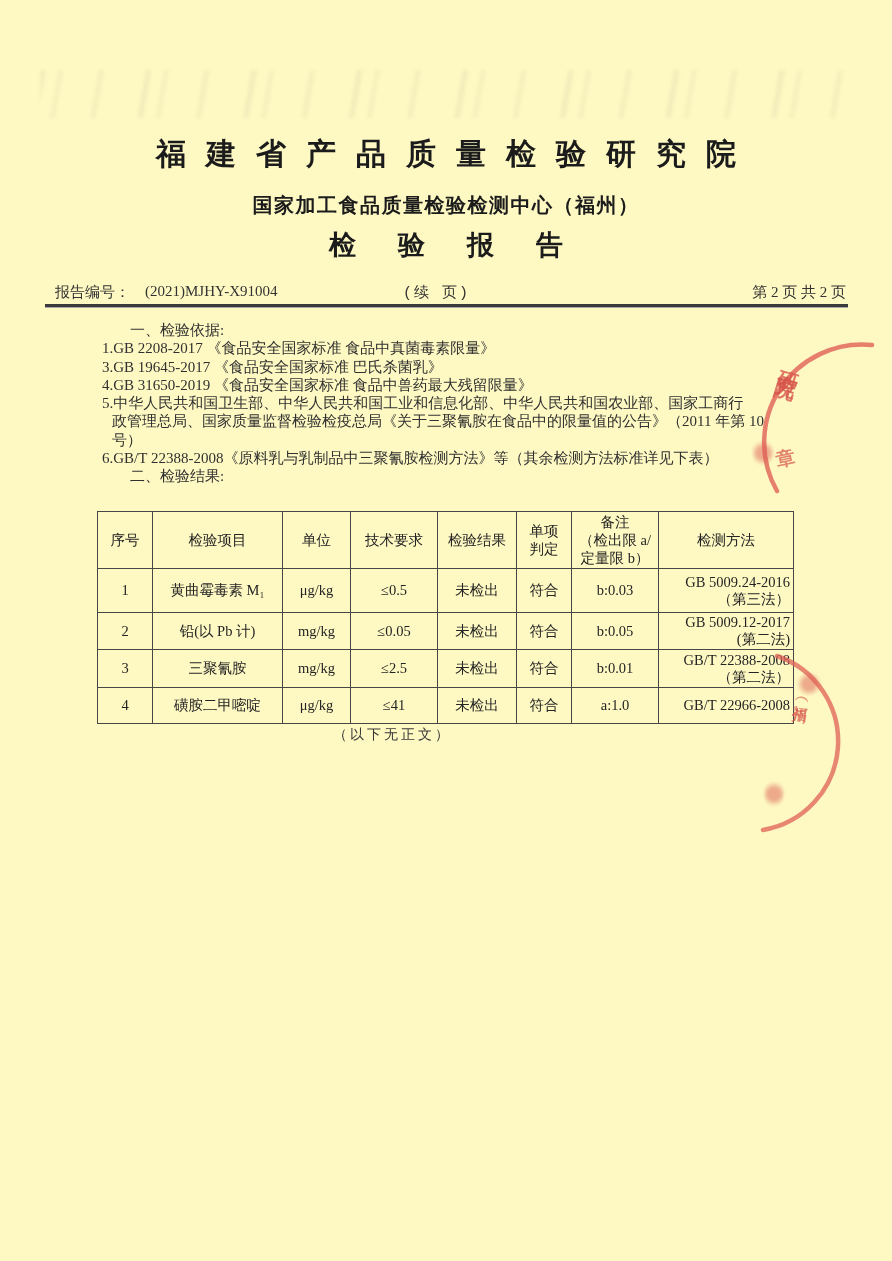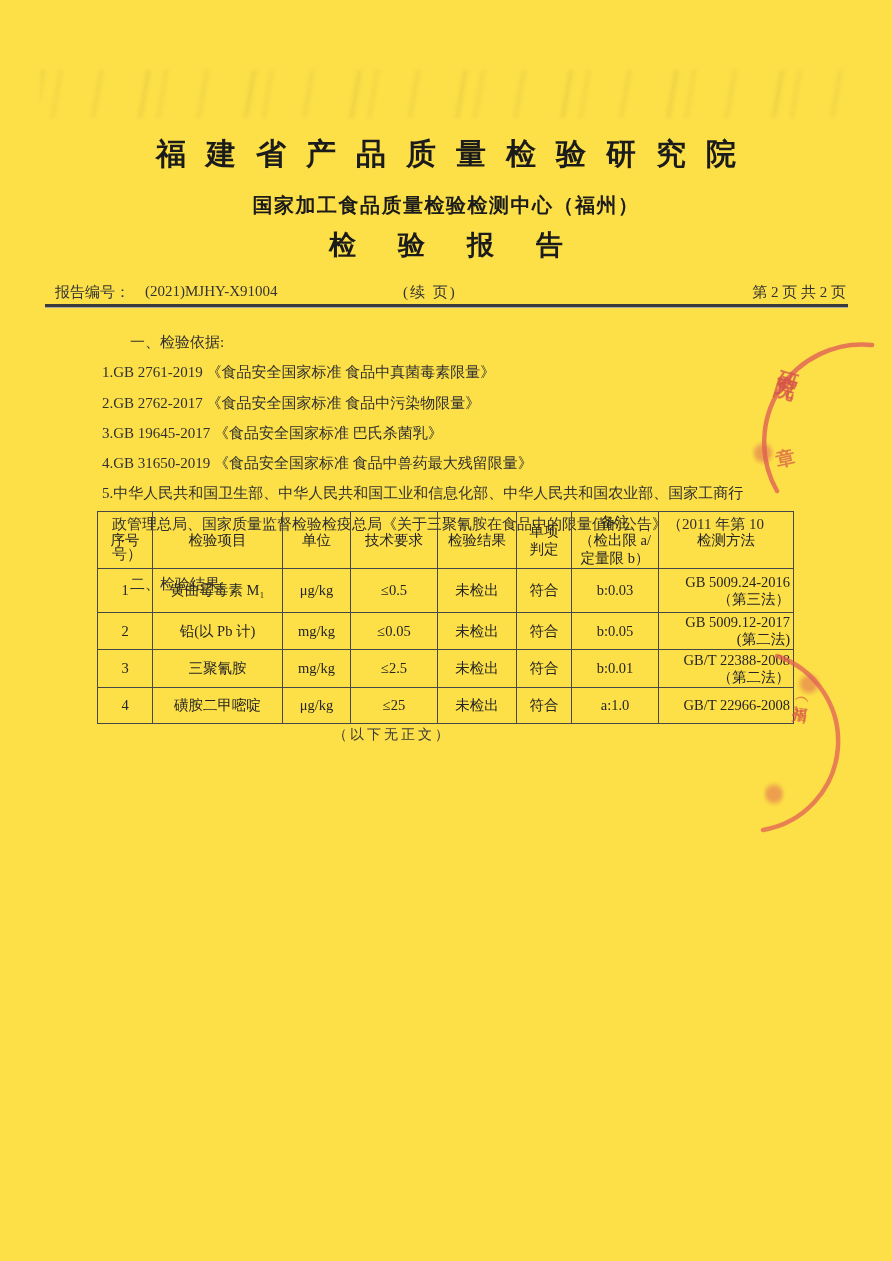--- a/index.html
+++ b/index.html
@@ -1,20 +1,20 @@
 <!DOCTYPE html>
 <html><head>
 <meta charset="utf-8">
 <style>
   html,body { margin:0; padding:0; background:#e9e9e9; }
   .page {
     position:relative;
     width:892px; height:1261px;
     margin:0 auto;
-    background:#fde047;
+    background:#fef9c3;
     overflow:hidden;
     font-family:"Liberation Serif","DejaVu Serif",serif;
     color:#2e2e2e;
   }
 
   
   .ghost-band {
     position:absolute; left:40px; top:70px; width:815px; height:48px;
     background:repeating-linear-gradient(100deg,
       rgba(60,60,60,.055) 0 6px, transparent 6px 18px,
@@ -35,33 +35,33 @@
   }
   .title3 {
     position:absolute; top:227px; left:0; width:100%;
     text-align:center; font-size:27px; font-weight:700;
     letter-spacing:42px; text-indent:42px; color:#1b1b1b; margin:0;
   }
 
   .meta { position:absolute; top:283px; left:0; width:100%; font-size:15px; color:#333; }
   .meta-label   { position:absolute; left:55px;  top:0;text-align:center; }
   .meta-value   { position:absolute; left:145px; top:0; font-family:"Liberation Serif","DejaVu Serif",serif; }
-  .meta-cont    { position:absolute; left:403px; top:0; letter-spacing:2px; }
+  .meta-cont    { position:absolute; left:403px; top:0; letter-spacing:2px;font-family:Liberation Mono, monospace; }
   .meta-page    { position:absolute; right:46px; top:0; }
 
   .rule {
     position:absolute; left:45px; top:304px; width:803px; height:3px;
     background:#3b3b3b; border-bottom:1px solid #a8a8a8;
   }
 
   .body-lines {
     position:absolute; left:102px; top:321px; width:692px;
     font-size:15px; line-height:18.3px; color:#303030;
   }
-  .bline { white-space:nowrap;margin-top:12px; }
+  .bline { white-space:nowrap; }
   .ind-heading { padding-left:28px; }
   .ind-cont    { padding-left:10px; }
 
   table.results {
     position:absolute; left:97px; top:511px; width:696px;
     border-collapse:collapse; table-layout:fixed;
     font-size:14.5px; color:#242424; text-align:center;
   }
   table.results th, table.results td {
     border:1.5px solid #474747; padding:1px 3px;
@@ -108,27 +108,27 @@
     <span class="meta-label">报告编号：</span>
     <span class="meta-value">(2021)MJHY-X91004</span>
     <span class="meta-cont">(续 页)</span>
     <span class="meta-page">第 2 页  共 2 页</span>
   </div>
 
   <div class="rule"></div>
 
   <div class="body-lines">
     <div class="bline ind-heading">一、检验依据:</div>
-    <div class="bline">1.GB 2761-2019 《食品安全国家标准 食品中真菌毒素限量》</div>
-    <div class="bline">2.GB 2762-2017 《食品安全国家标准 食品中污染物限量》</div>
+    <div class="bline">1.GB 2208-2017 《食品安全国家标准 食品中真菌毒素限量》</div>
     <div class="bline">3.GB 19645-2017 《食品安全国家标准 巴氏杀菌乳》</div>
     <div class="bline">4.GB 31650-2019 《食品安全国家标准 食品中兽药最大残留限量》</div>
     <div class="bline">5.中华人民共和国卫生部、中华人民共和国工业和信息化部、中华人民共和国农业部、国家工商行</div>
     <div class="bline ind-cont">政管理总局、国家质量监督检验检疫总局《关于三聚氰胺在食品中的限量值的公告》（2011 年第 10</div>
     <div class="bline ind-cont">号）</div>
+    <div class="bline">6.GB/T 22388-2008《原料乳与乳制品中三聚氰胺检测方法》等（其余检测方法标准详见下表）</div>
     <div class="bline ind-heading">二、检验结果:</div>
   </div>
 
   <table class="results">
     <colgroup>
       <col style="width:55px">
         <col style="width:130px">
         <col style="width:68px">
         <col style="width:87px">
       <col style="width:79px">
@@ -182,21 +182,21 @@
         <td>未检出</td>
         <td>符合</td>
         <td>b:0.01</td>
         <td class="method">GB/T 22388-2008
 （第二法）</td>
       </tr>
       <tr style="height:36px">
         <td>4</td>
         <td>磺胺二甲嘧啶</td>
         <td>μg/kg</td>
-        <td>≤25</td>
+        <td>≤41</td>
         <td>未检出</td>
         <td>符合</td>
         <td>a:1.0</td>
         <td class="method">GB/T 22966-2008</td>
       </tr>
     </tbody>
   </table>
 
   <div class="endnote">（以下无正文）</div>
 

